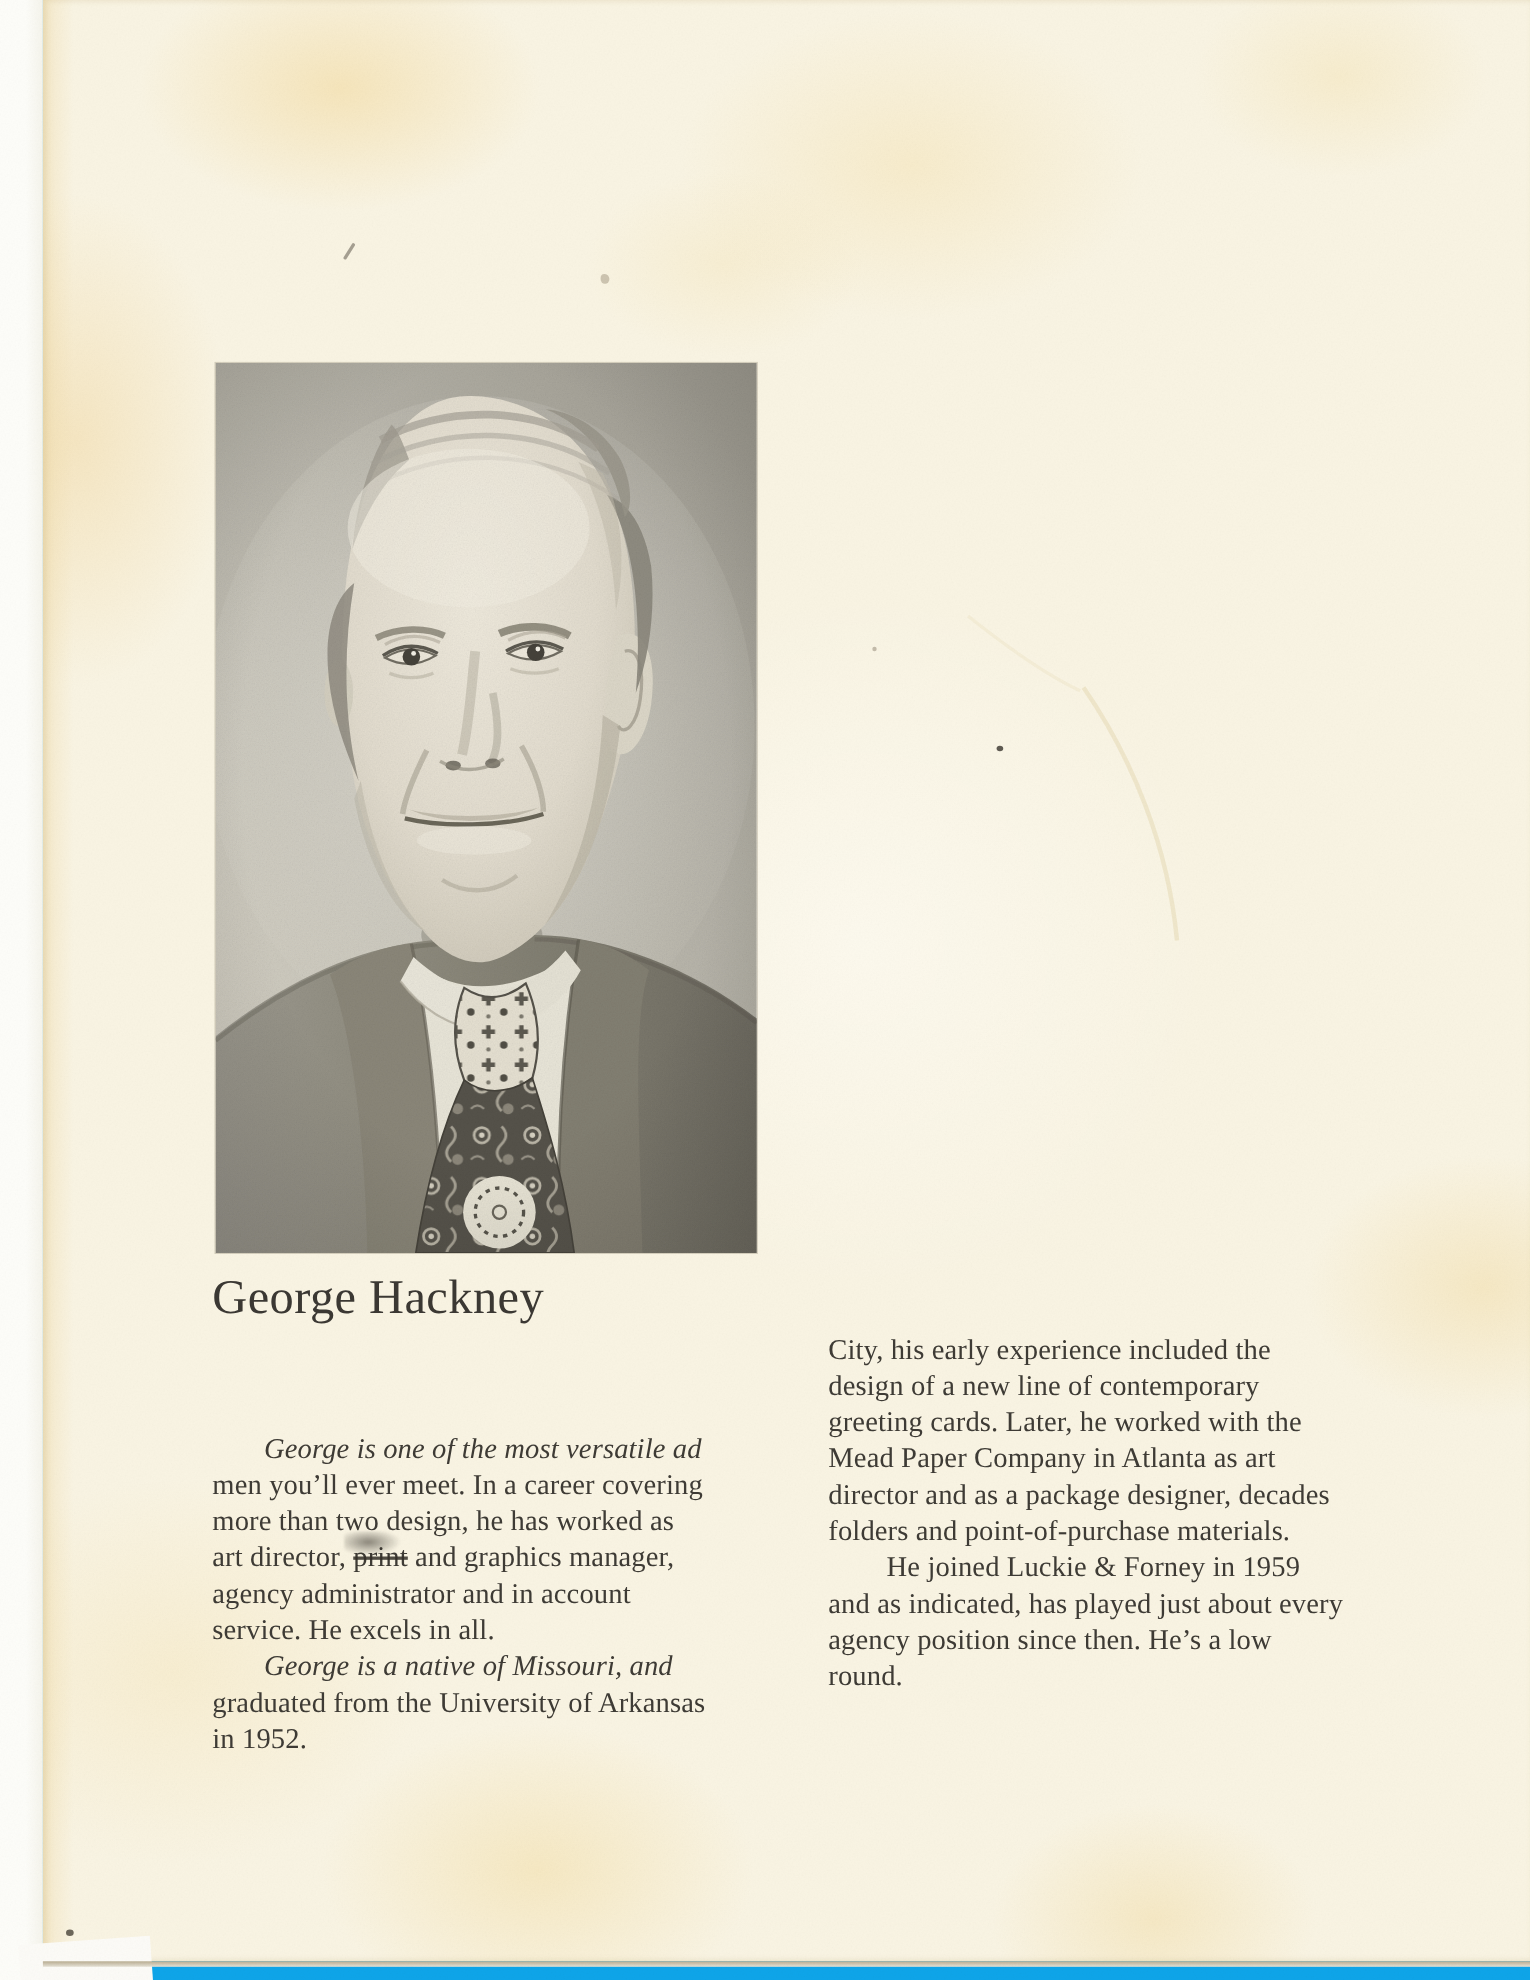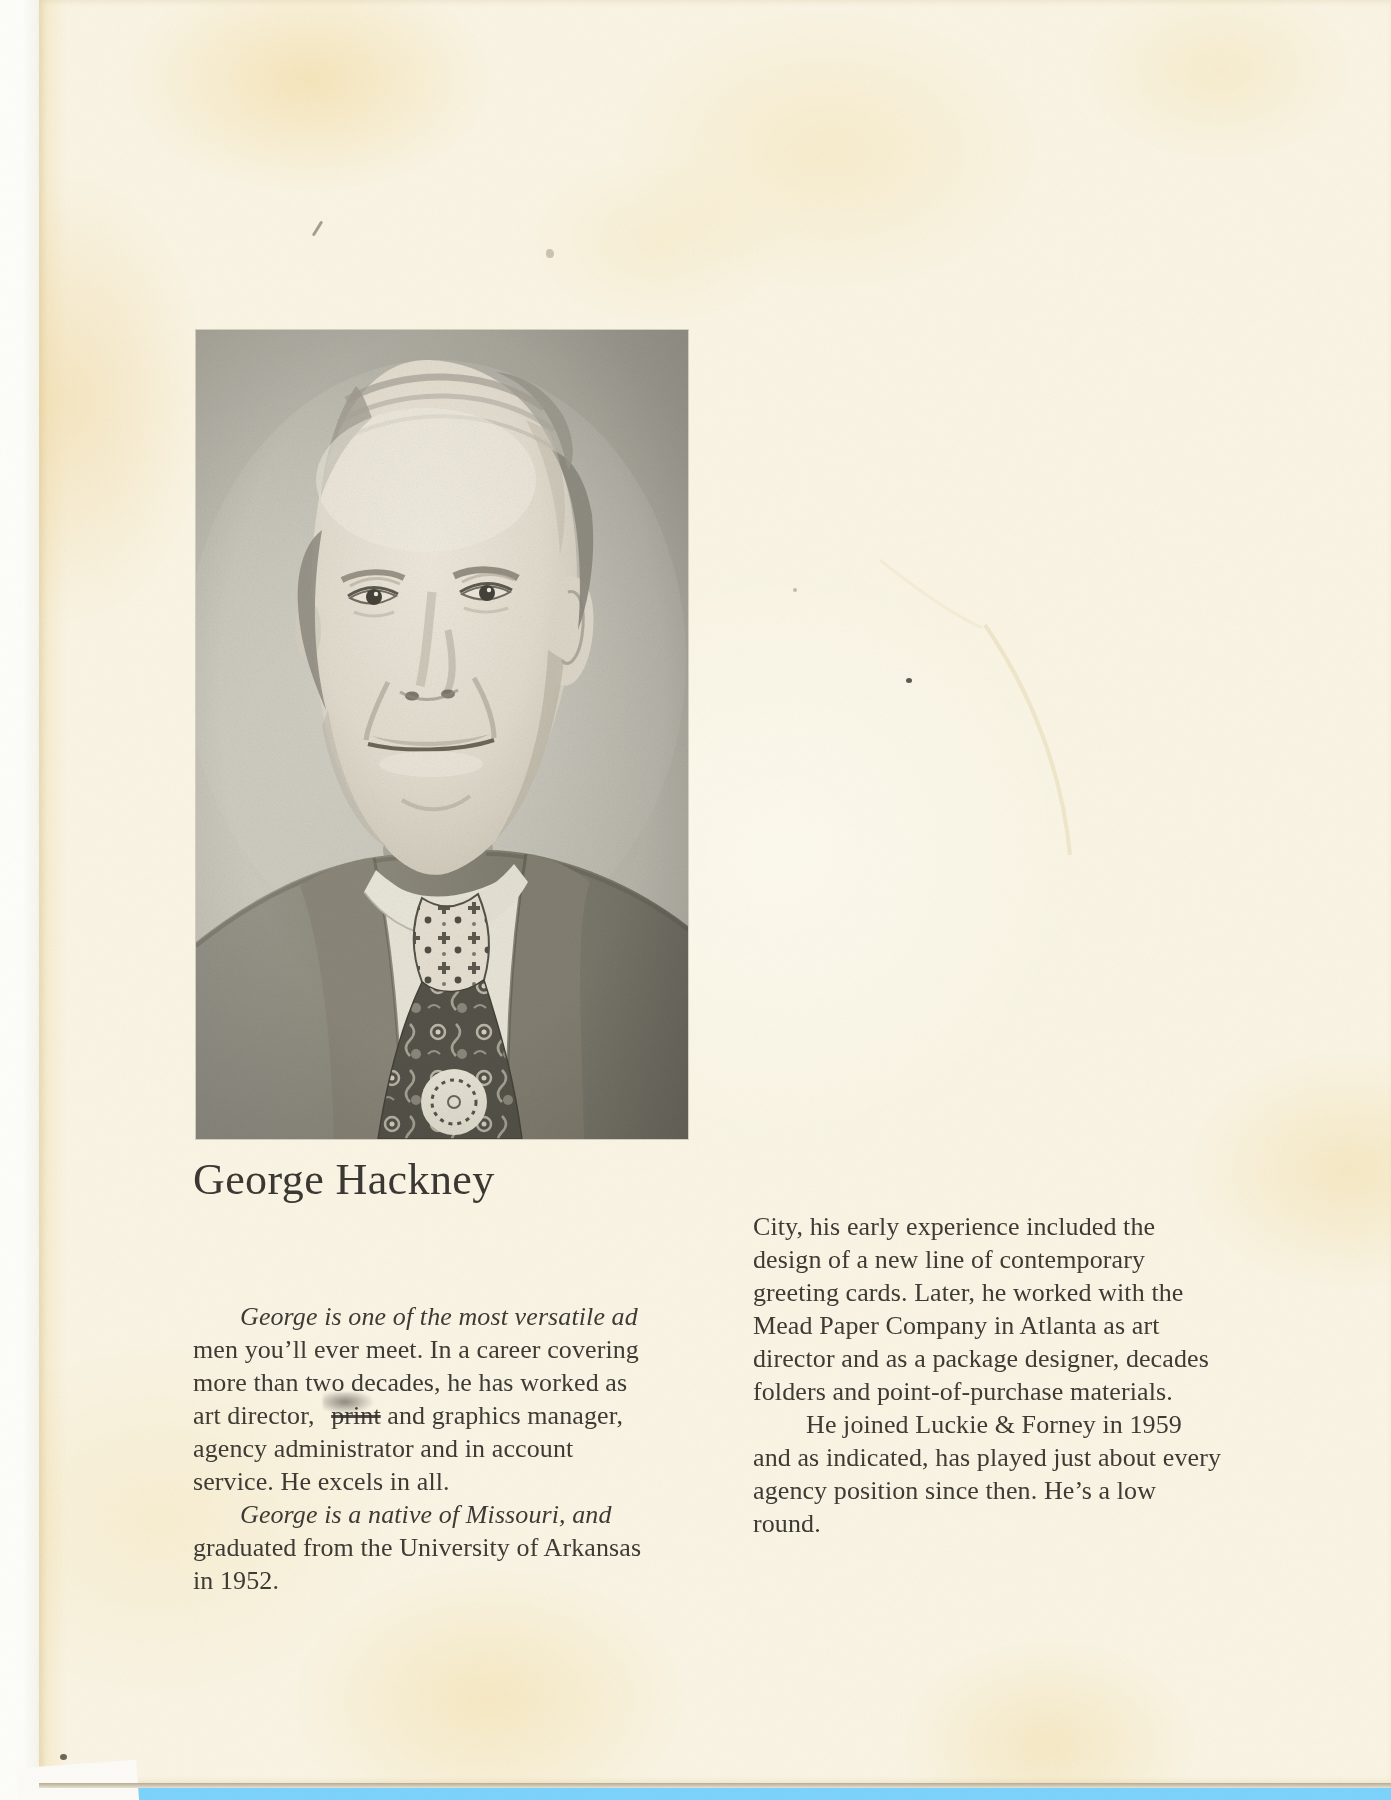--- a/index.html
+++ b/index.html
@@ -1,17 +1,17 @@
 <!DOCTYPE html>
 <html><head>
 <meta charset="utf-8">
 <style>
   html,body{margin:0;padding:0;background:#e8e6df;}
   .scan{position:relative;width:1391px;height:1800px;overflow:hidden;
-        font-family:"Liberation Serif", serif;background:#7dd3fc;}
+        font-family:"Liberation Serif", serif;background:#0ea5e9;}
   
   .scanner-strip{position:absolute;left:0;top:0;width:39px;height:1800px;
         background:linear-gradient(to right,#fdfdf9 60%,#f5f4ec);}
   .paper{position:absolute;left:39px;top:0;width:1352px;height:1783px;
         background:
           radial-gradient(ellipse 260px 160px at 270px 80px,  rgba(242,214,148,.50), rgba(242,214,148,0) 70%),
           radial-gradient(ellipse 300px 200px at 790px 150px, rgba(244,222,166,.38), rgba(244,222,166,0) 70%),
           radial-gradient(ellipse 200px 320px at 30px 400px,  rgba(240,210,148,.42), rgba(240,210,148,0) 70%),
           radial-gradient(ellipse 190px 130px at 1180px 70px, rgba(242,220,160,.32), rgba(242,220,160,0) 70%),
           radial-gradient(ellipse 230px 170px at 1310px 1170px,rgba(240,214,150,.40), rgba(240,214,150,0) 70%),
@@ -38,21 +38,21 @@
   .role{position:absolute;left:193px;top:1202px;font-size:32px;line-height:37px;
         color:#3b3833;letter-spacing:.3px;white-space:nowrap;}
   .col{position:absolute;color:#3e3b35;}
   .col-left{left:193px;top:1300px;width:540px;}
   .col-right{left:753px;top:1210px;width:540px;}
   .bl{white-space:nowrap;font-size:26px;line-height:33px;letter-spacing:.1px;}
   .indent-l{padding-left:47px;font-style:italic;}
   .indent-r{padding-left:53px;}
   
   .smudge{position:relative;text-decoration:line-through;
-        text-decoration-thickness:2.5px;text-decoration-color:rgba(52,47,40,.85);margin-left:10px;}
+        text-decoration-thickness:2.5px;text-decoration-color:rgba(52,47,40,.85);}
   .smudge::after{content:"";position:absolute;left:-8px;top:-9px;width:52px;height:22px;
         background:radial-gradient(ellipse at 42% 45%, rgba(50,46,38,.55), rgba(50,46,38,0) 70%);
         filter:blur(1px);pointer-events:none;}
   
   .speck{position:absolute;border-radius:50%;}
   .speck-a{left:906px;top:678px;width:6px;height:5px;background:rgba(66,62,54,.85);}
   .speck-b{left:60px;top:1754px;width:7px;height:6px;background:rgba(84,78,66,.85);}
   .speck-c{left:546px;top:249px;width:8px;height:9px;background:rgba(150,140,118,.45);border-radius:45% 55% 50% 50%;}
   .speck-d{left:793px;top:588px;width:4px;height:4px;background:rgba(130,120,100,.45);}
   .scratch{position:absolute;left:316px;top:220px;width:3px;height:17px;
@@ -212,21 +212,21 @@
       <rect width="492" height="809" fill="url(#vinG)"></rect>
       <rect width="492" height="809" filter="url(#grnF)" opacity=".14" style="mix-blend-mode:multiply"></rect>
     </svg>
   </div>
 
   <h1 class="heading">George Hackney</h1>
 
   <div class="col col-left">
     <div class="bl indent-l">George is one of the most versatile ad</div>
     <div class="bl">men you’ll ever meet. In a career covering</div>
-    <div class="bl">more than two decades, he has worked as</div>
+    <div class="bl">more than two design, he has worked as</div>
     <div class="bl"><span>art director, </span><span class="smudge">print</span><span> and graphics manager,</span></div>
     <div class="bl">agency administrator and in account</div>
     <div class="bl">service. He excels in all.</div>
     <div class="bl indent-l">George is a native of Missouri, and</div>
     <div class="bl">graduated from the University of Arkansas</div>
     <div class="bl">in 1952.</div>
   </div>
 
   <div class="col col-right">
     <div class="bl">City, his early experience included the</div>

